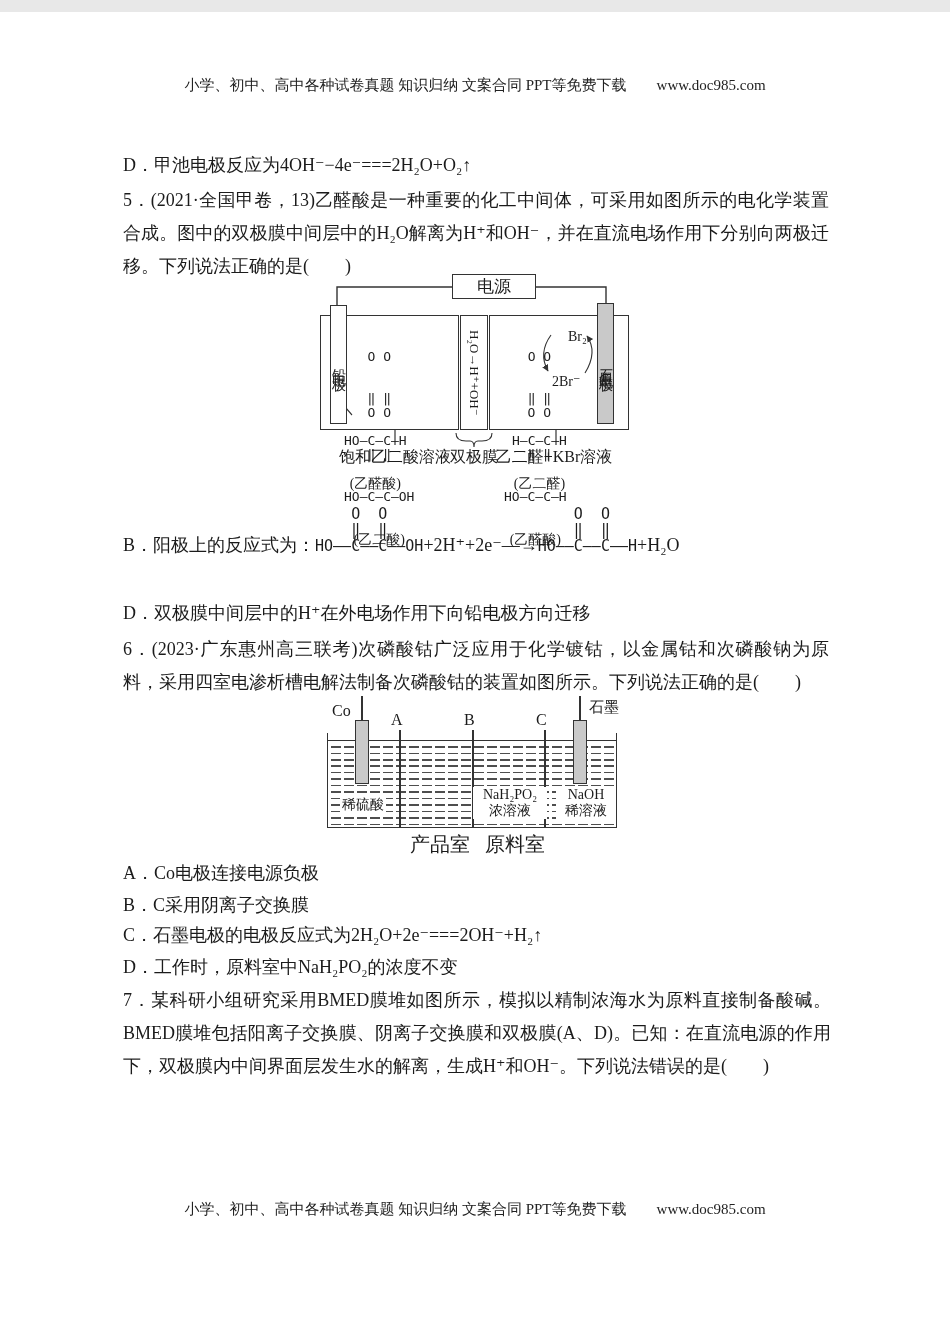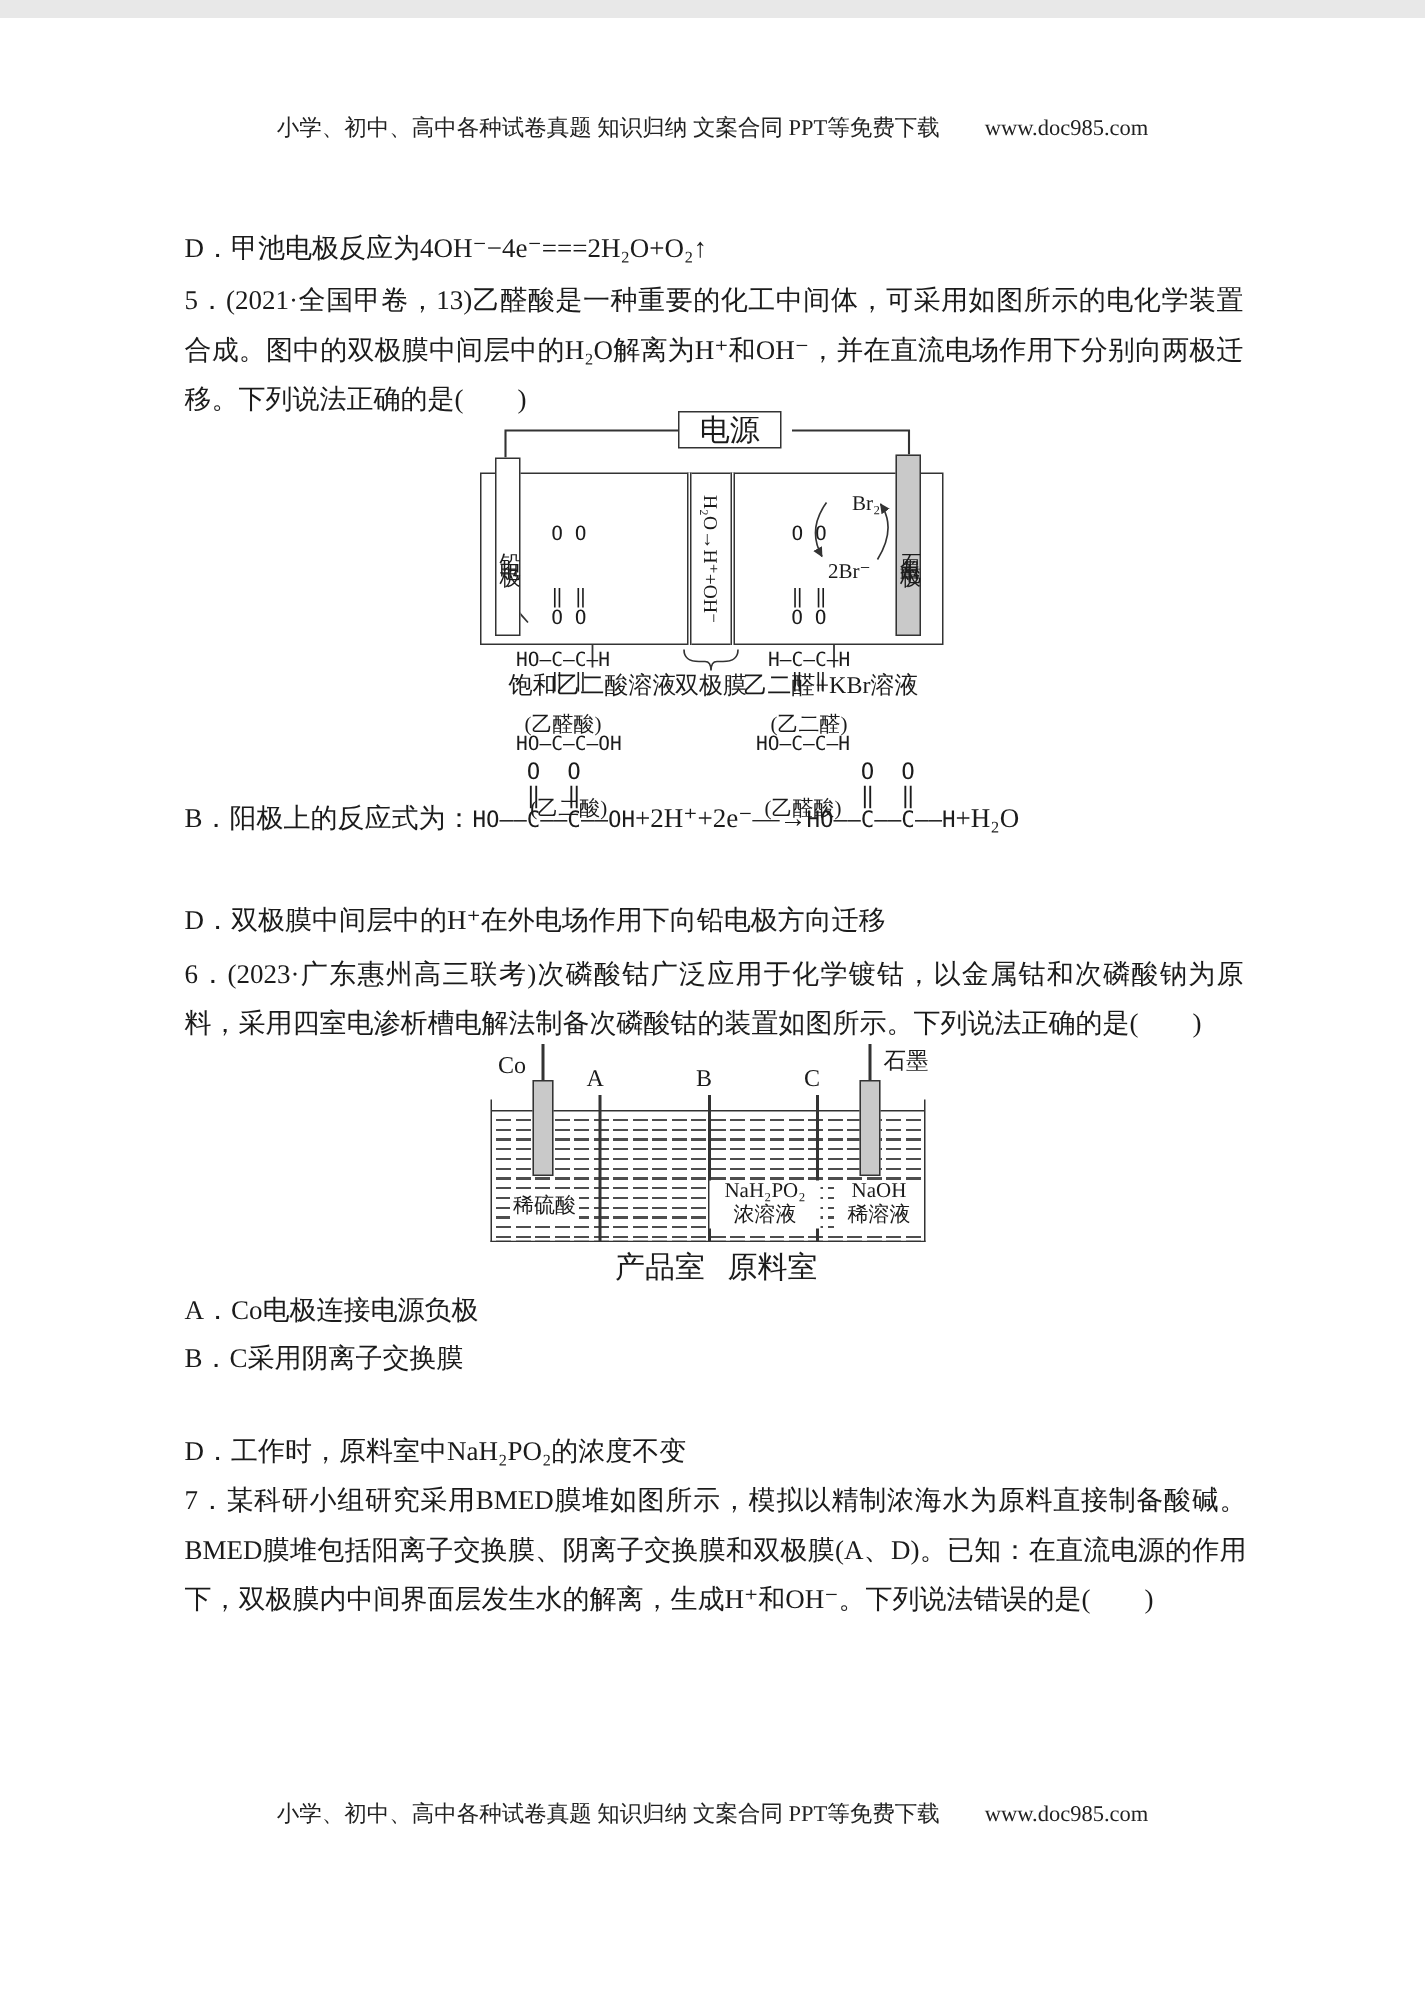--- a/index.html
+++ b/index.html
@@ -12,21 +12,21 @@
   .opt{font-size:18px;line-height:20px;white-space:nowrap;}
   
   .mol{font-family:"DejaVu Sans Mono",monospace;font-size:13px;line-height:14px;white-space:pre;display:inline-block;vertical-align:baseline;}
   .mol .mline{display:block;}
   .mol .mlabel{display:block;font-family:"Liberation Serif","DejaVu Serif",serif;font-size:14px;line-height:16px;text-align:center;white-space:normal;}
   .molB{font-size:15px;line-height:16px;}
   .optB{font-size:18px;white-space:nowrap;}
   
   .d1{width:362px;height:200px;}
   .d1 .box{position:absolute;border:1.5px solid #333;background:#fff;box-sizing:border-box;}
-  .d1 .power{left:152px;top:2px;width:69px;height:25px;z-index:4;display:flex;align-items:center;justify-content:center;font-size:20px;}
+  .d1 .power{left:152px;top:2px;width:84px;height:25px;z-index:4;display:flex;align-items:center;justify-content:center;font-size:17px;}
   .d1 .cell{left:20px;top:43px;width:309px;height:115px;z-index:1;}
   .electrode{position:absolute;border:1.5px solid #333;box-sizing:border-box;display:flex;align-items:center;justify-content:center;z-index:3;}
   .vcjk{writing-mode:vertical-rl;text-orientation:mixed;font-size:14px;letter-spacing:5px;}
   .vrot{writing-mode:vertical-rl;text-orientation:mixed;font-size:13px;}
   .d1 .lead{left:30px;top:33px;width:17px;height:119px;background:#fff;}
   .d1 .graph{left:297px;top:31px;width:17px;height:121px;background:#c9c9c9;}
   .wall{position:absolute;top:43px;width:3px;height:115px;border-left:1.2px solid #333;border-right:1.2px solid #333;background:#fff;box-sizing:border-box;z-index:2;}
   .d1 .memtext{left:159px;top:45px;width:29px;height:111px;display:flex;align-items:center;justify-content:center;z-index:2;}
   .d1 .sublabel{position:absolute;top:175px;font-size:16px;text-align:center;z-index:2;}
   .smallchem{position:absolute;font-size:14px;z-index:2;}
@@ -151,20 +151,21 @@
     <div class="sol" style="left:238px;top:95px;width:56px;">
       <span style="display:block;">NaOH</span>
       <span style="display:block;">稀溶液</span>
     </div>
     <div class="room" style="left:92px;">产品室</div>
     <div class="room" style="left:167px;">原料室</div>
   </div>
 
   <div class="abs opt" style="left:123px;top:851px;">A．Co电极连接电源负极</div>
   <div class="abs opt" style="left:123px;top:883px;">B．C采用阴离子交换膜</div>
+  <div class="abs opt" style="left:123px;top:913px;">C．石墨电极的电极反应式为2H₂O+2e⁻===2OH⁻+H₂↑</div>
   <div class="abs opt" style="left:123px;top:945px;">D．工作时，原料室中NaH₂PO₂的浓度不变</div>
 
   <div class="abs para" style="left:123px;top:972px;width:708px;">7．某科研小组研究采用BMED膜堆如图所示，模拟以精制浓海水为原料直接制备酸碱。BMED膜堆包括阳离子交换膜、阴离子交换膜和双极膜(A、D)。已知：在直流电源的作用下，双极膜内中间界面层发生水的解离，生成H⁺和OH⁻。下列说法错误的是(　　)</div>
 
   <div class="abs hf" style="top:1188px;">
     <span>小学、初中、高中各种试卷真题 知识归纳 文案合同 PPT等免费下载</span><span class="url">www.doc985.com</span>
   </div>
 
 </div>
 

